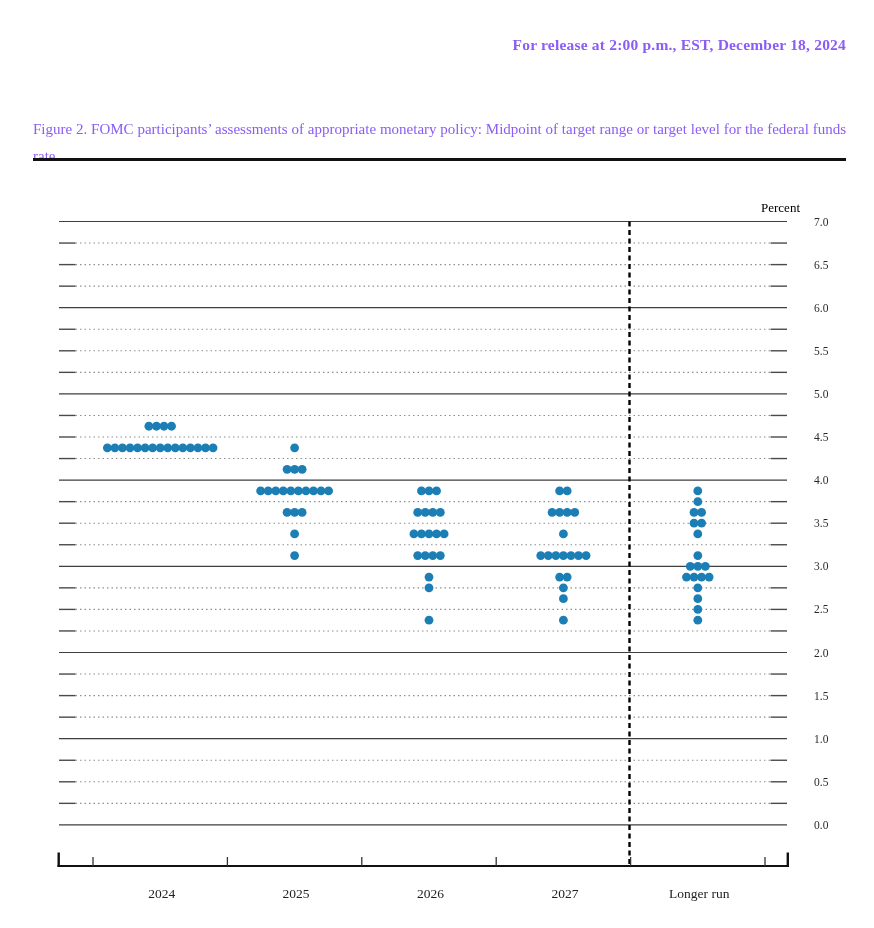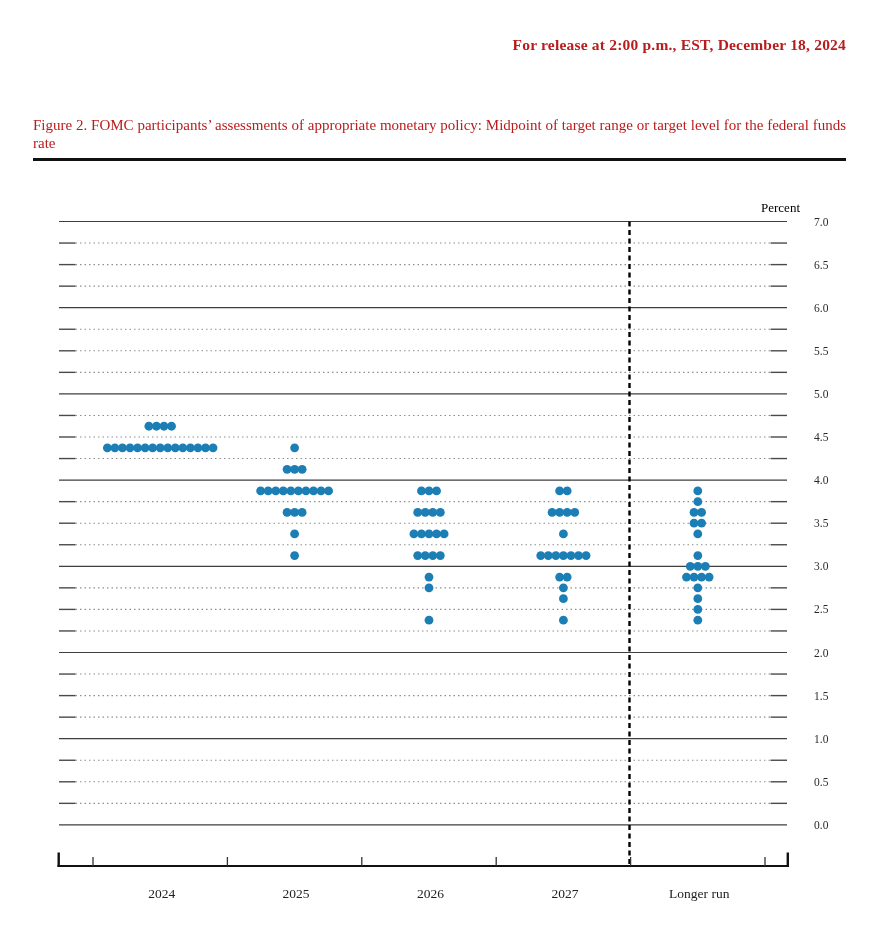--- a/index.html
+++ b/index.html
@@ -2,39 +2,39 @@
 <html><head>
 <meta charset="utf-8">
 <style>
   html, body { margin: 0; padding: 0; background: #ffffff; }
   .page {
     position: relative;
     width: 874px;
     height: 928px;
     background: #ffffff;
     font-family: "Liberation Serif", "DejaVu Serif", serif;
-    color: #b91c1c;
+    color: #8b5cf6;
     overflow: hidden;
   }
   .release-line {
     position: absolute;
     top: 36px;
     right: 28px;
     font-size: 15.5px;
     font-weight: bold;
     letter-spacing: 0.2px;
     white-space: nowrap;
   }
   .figure-caption {
     position: absolute;
     top: 116px;
     left: 33px;
     width: 813px;
     font-size: 15px;
-    line-height: 18px;
+    line-height: 27px;
     text-align: justify;
     text-justify: inter-word;
   }
   .caption-rule {
     position: absolute;
     top: 158px;
     left: 33px;
     width: 813px;
     height: 3px;
     background: #111;

